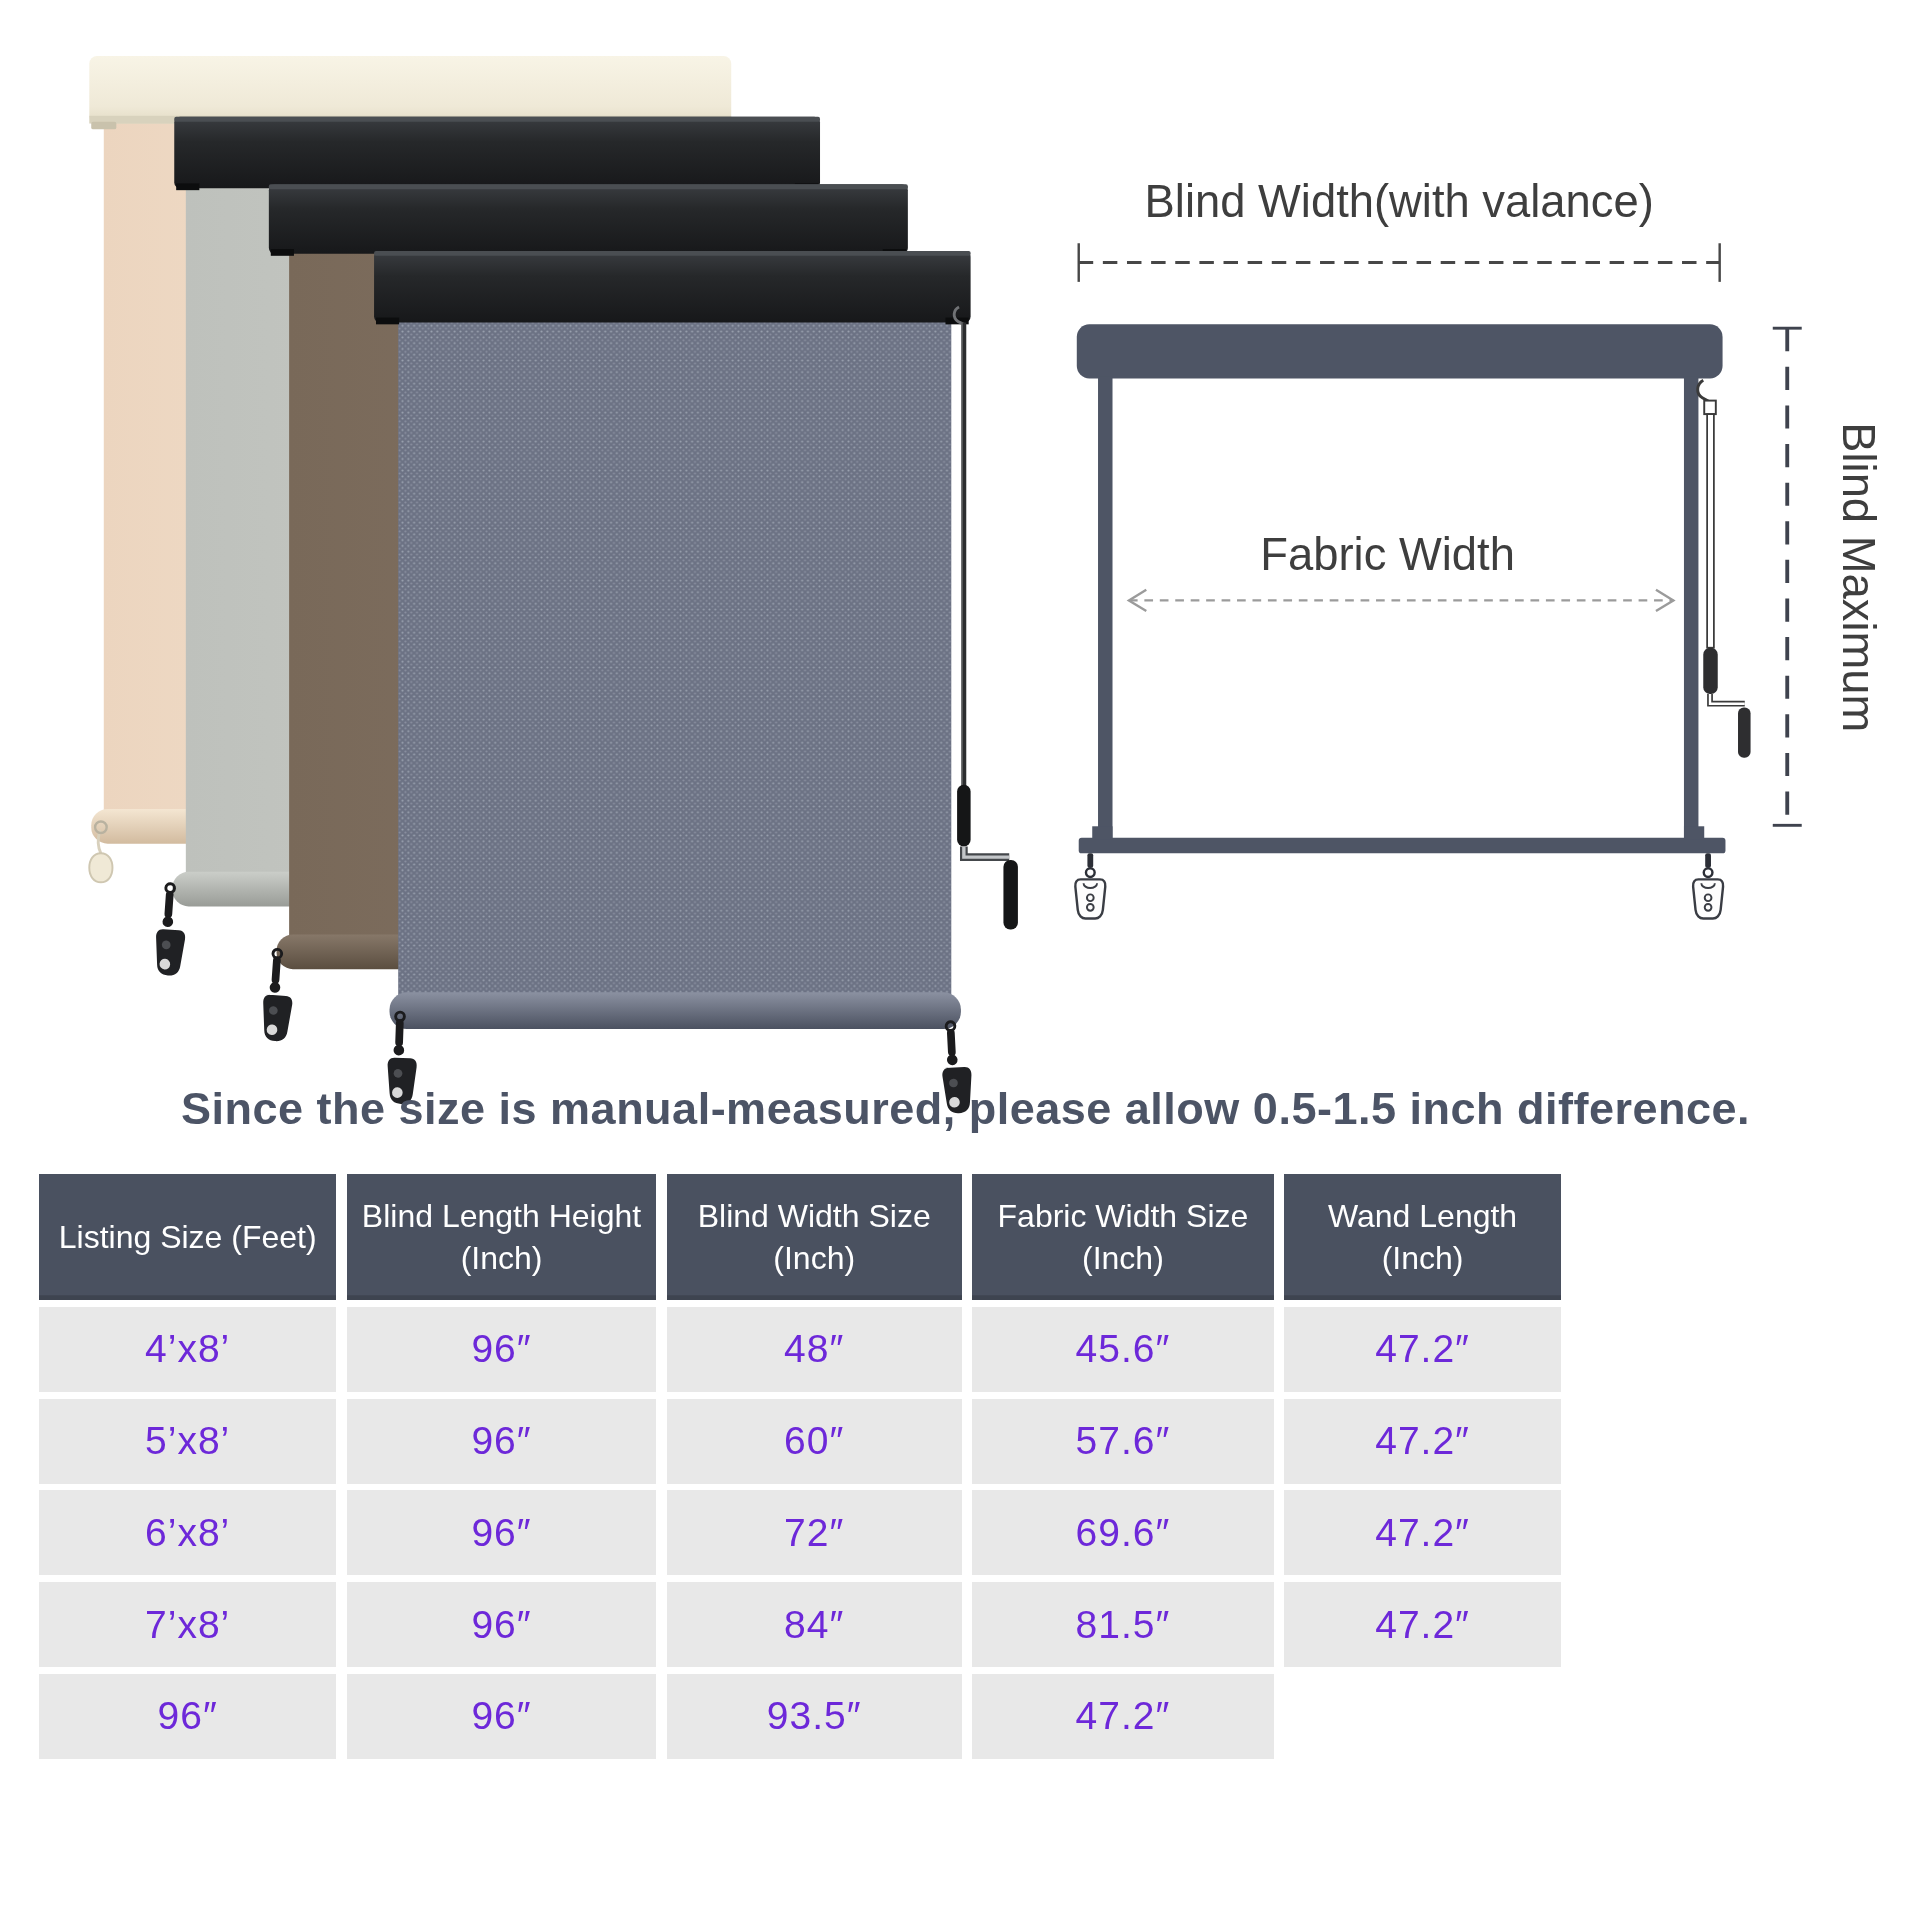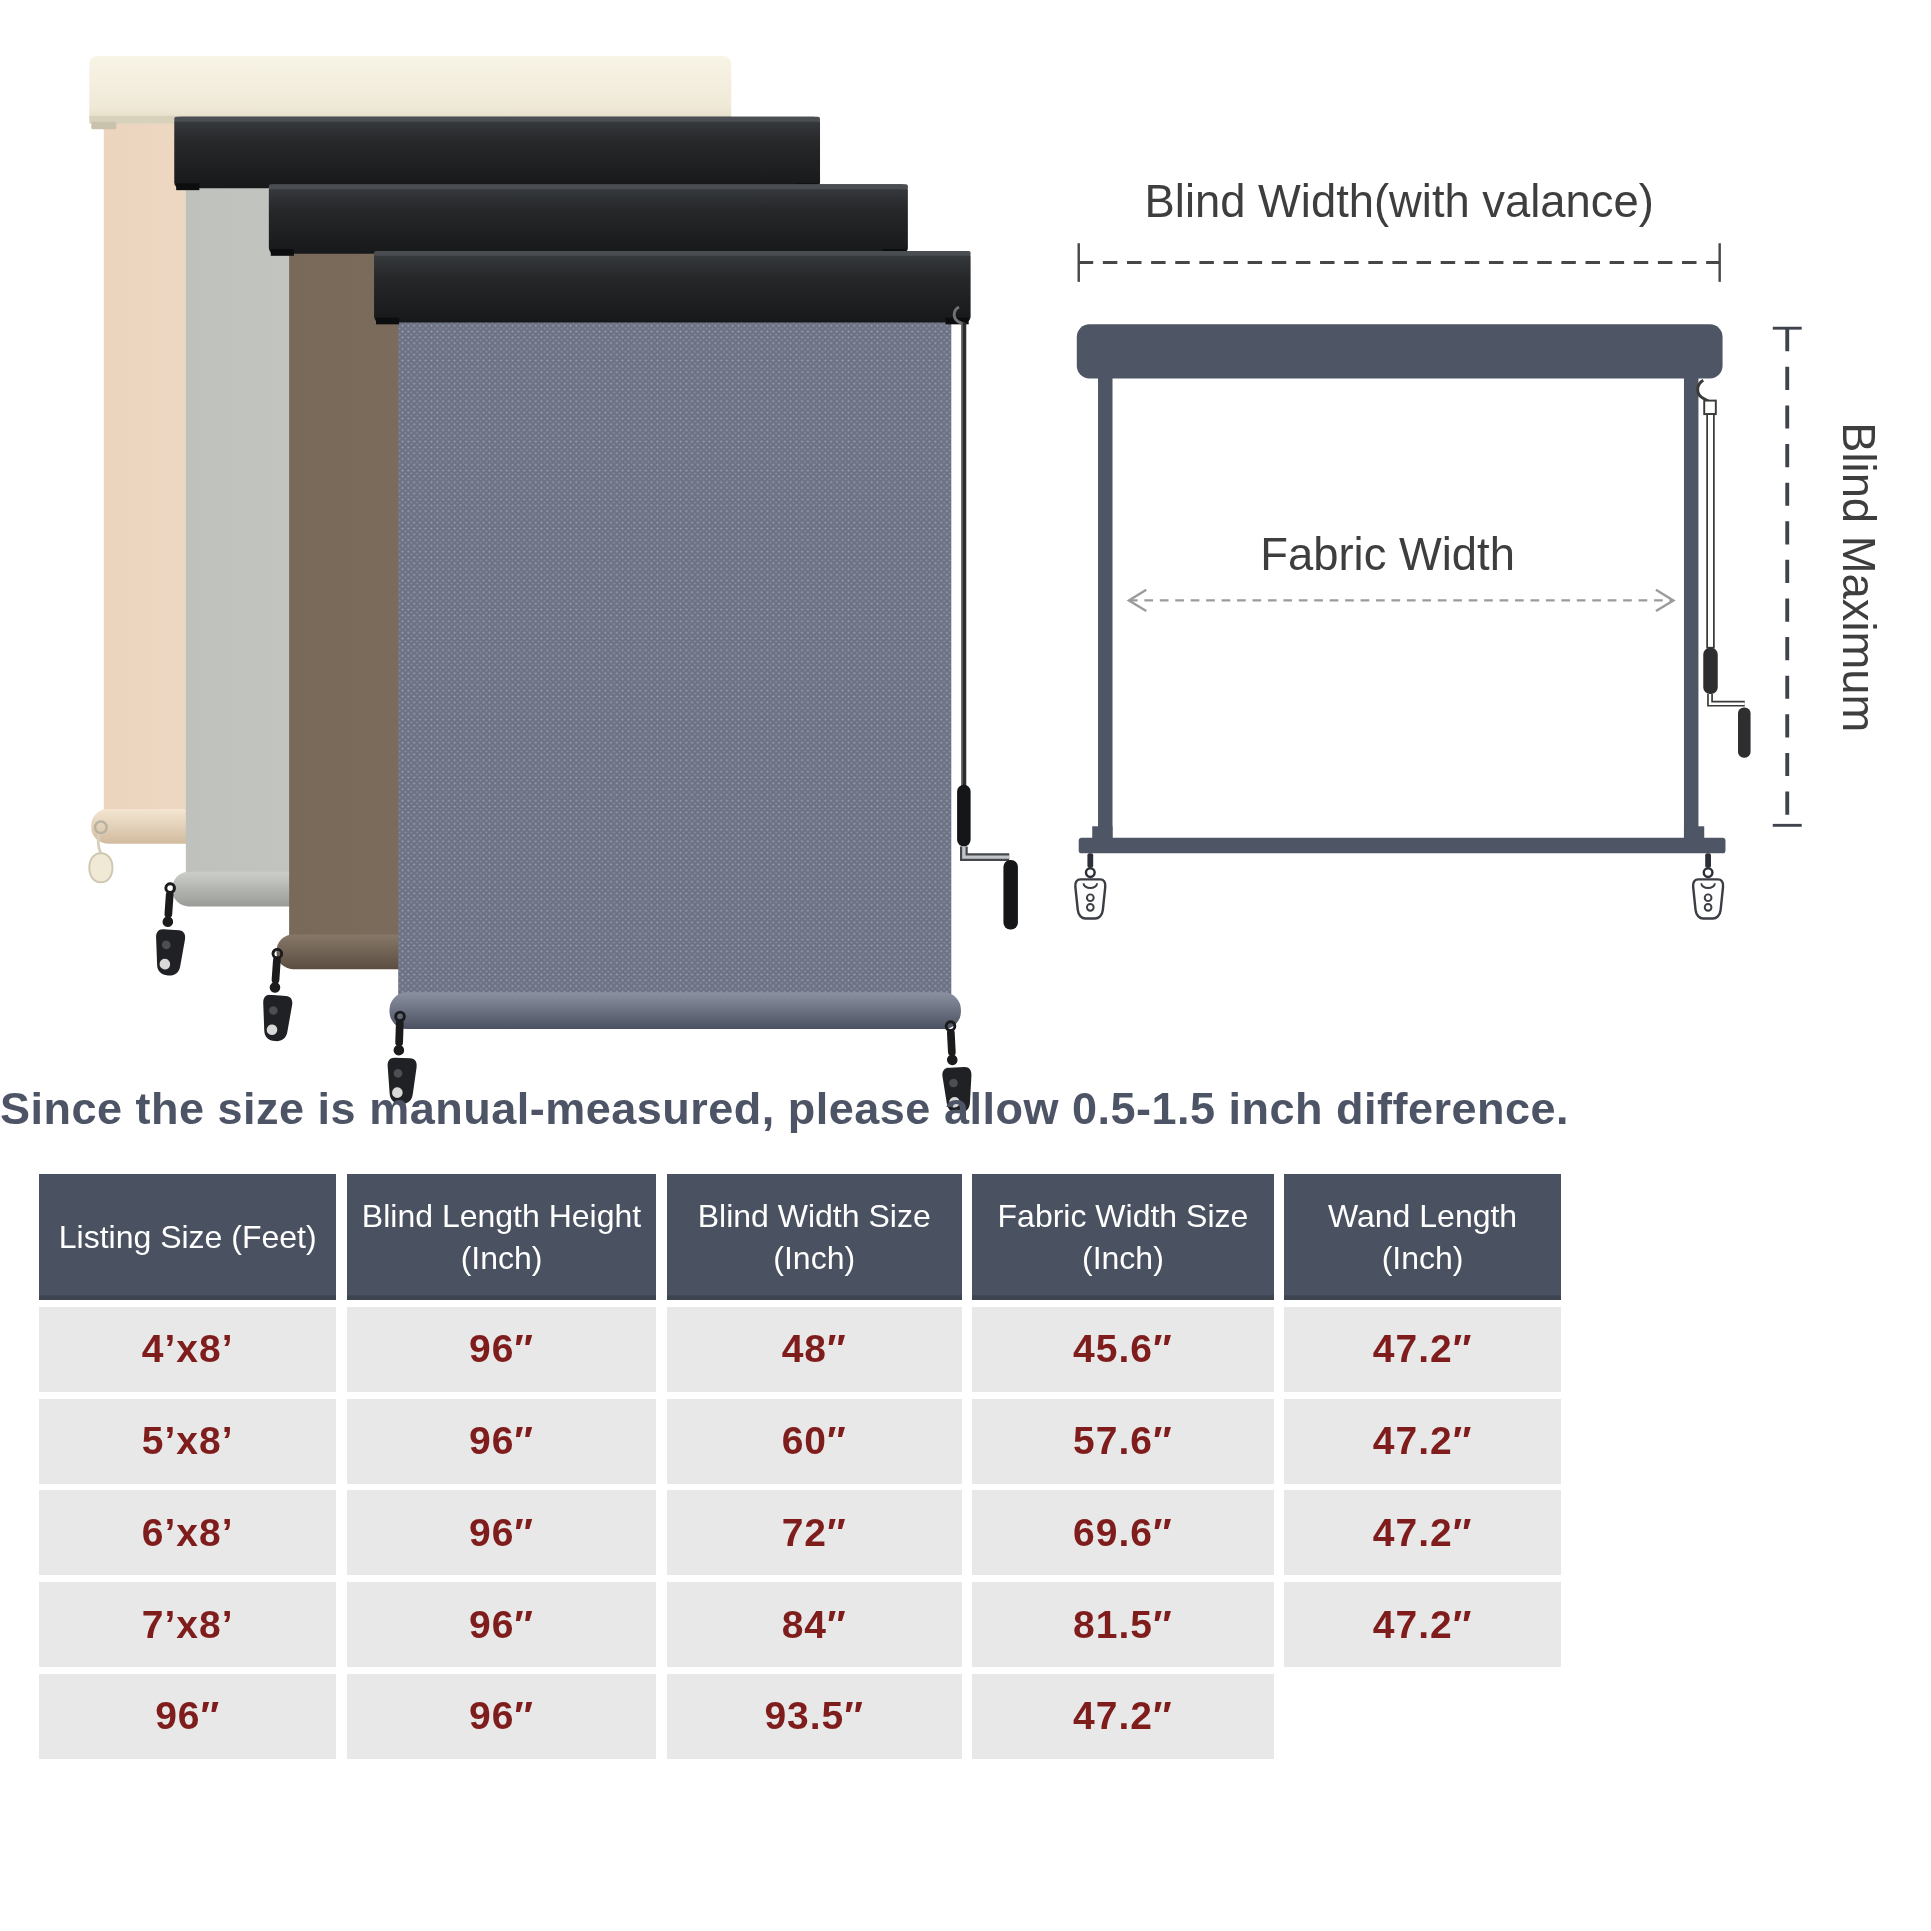--- a/index.html
+++ b/index.html
@@ -1,30 +1,30 @@
 <!DOCTYPE html>
 <html><head>
 <meta charset="utf-8">
 <style>
   html,body{margin:0;padding:0;background:#ffffff;}
   body{width:1931px;height:1931px;position:relative;overflow:hidden;
        font-family:"Liberation Sans","DejaVu Sans",sans-serif;}
   .stage{position:absolute;inset:0;background:#fff;padding-left:36px;}
   svg text{font-family:"Liberation Sans","DejaVu Sans",sans-serif;}
   .diagram-label{fill:#3e3e3e;}
-  .notice{position:absolute;left:0;top:1083px;width:1931px;
+  .notice{position:absolute;left:0;top:1083px;width:1931px;text-align:center;
           font-size:45px;font-weight:700;color:#4c5466;letter-spacing:0.5px;}
   .size-table{position:absolute;left:39px;top:1174px;width:1522px;
               display:grid;grid-template-columns:377fr 392fr 374fr 382fr 351fr;
               column-gap:10.6px;row-gap:6.8px;}
   .th{background:#4a5160;color:#ffffff;height:126px;display:flex;flex-direction:column;
       align-items:center;justify-content:center;text-align:center;font-size:32px;
       line-height:1.32;box-shadow:inset 0 -4.8px 0 rgba(0,0,0,.16);}
-  .td{background:#e8e8e8;color:#7f1d1d;height:85px;display:flex;align-items:center;
-      justify-content:center;font-size:39px;font-weight:700;letter-spacing:1px;}
+  .td{background:#e8e8e8;color:#6d28d9;height:85px;display:flex;align-items:center;
+      justify-content:center;font-size:39px;font-weight:400;letter-spacing:1px;}
 </style>
 </head>
 <body>
 
 <div class="stage">
 
 <svg width="1931" height="1168" viewBox="0 0 2000 1210">
   <defs>
     <linearGradient id="gCreamVal" x1="0" y1="0" x2="0" y2="1">
       <stop offset="0" stop-color="#f8f4e6"></stop>

